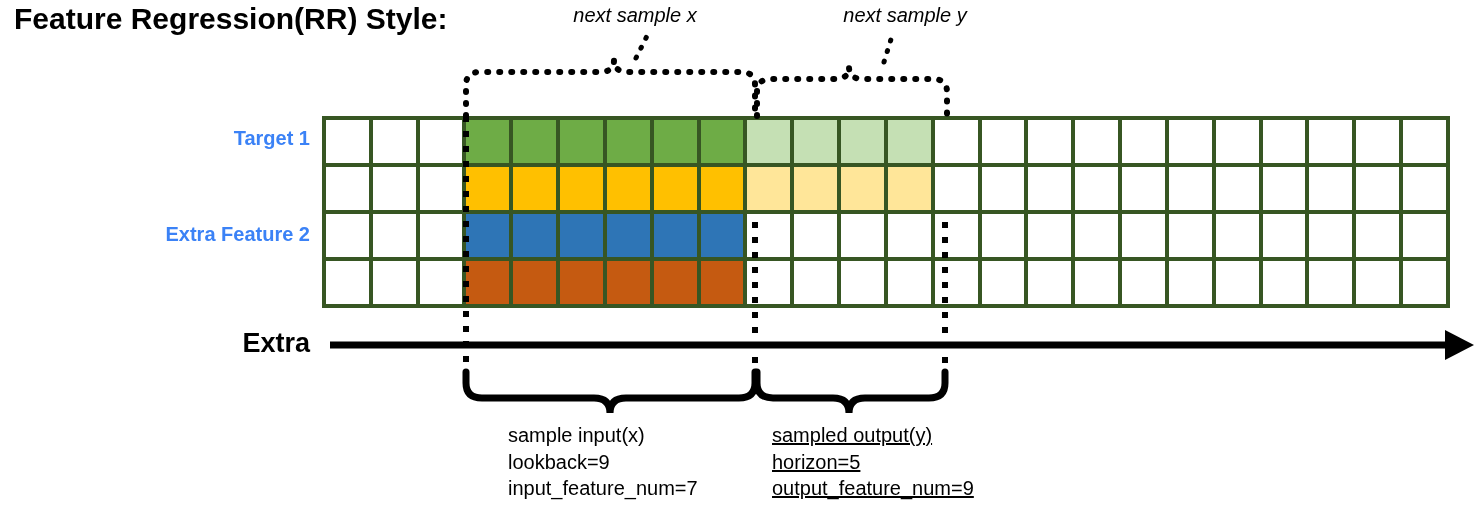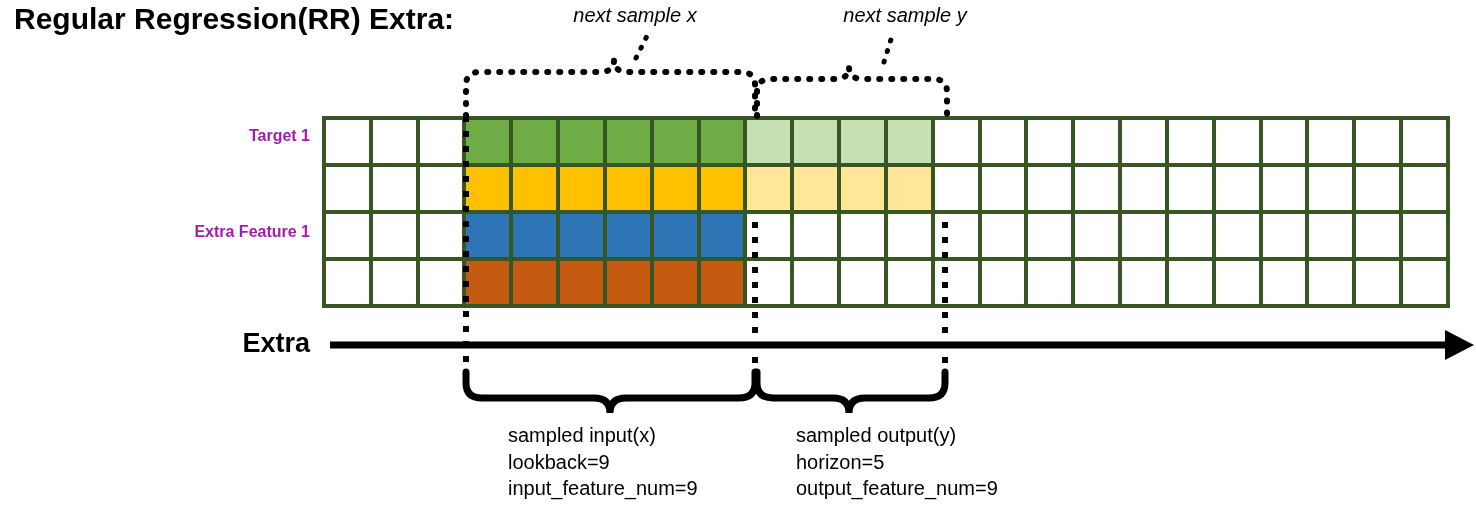--- a/index.html
+++ b/index.html
@@ -16,21 +16,21 @@
   
   #title{
     left:14px;top:2px;
     font-size:30px;font-weight:700;color:#000;
     letter-spacing:0px;white-space:nowrap;
   }
 
   
   .row-label{
     right:0;width:260px;text-align:right;
-    font-size:16px;font-weight:700;color:#a21caf;
+    font-size:20px;font-weight:700;color:#3b82f6;
     white-space:nowrap;line-height:1;
   }
   #labels{left:48px;top:0;width:262px;height:516px;}
 
   
   #grid{
     left:322px;top:116px;
     width:1128px;height:192px;
     background:#375623;
     display:grid;
@@ -55,34 +55,34 @@
   }
   #lbl-next-x{left:490px;top:4px;width:290px;}
   #lbl-next-y{left:760px;top:4px;width:290px;}
 
   
   .note{
     font-size:20px;font-weight:400;color:#000;line-height:1.33;
     white-space:nowrap;
   }
   #note-input{left:508px;top:422px;}
-  #note-output{left:796px;top:422px;}
+  #note-output{left:772px;top:422px;text-decoration:underline;}
 
   svg.overlay{position:absolute;left:0;top:0;width:1476px;height:516px;pointer-events:none;}
 </style>
 </head>
 <body>
 
 <div id="stage">
 
-  <div class="abs" id="title">Regular Regression(RR) Extra:</div>
+  <div class="abs" id="title">Feature Regression(RR) Style:</div>
 
   <div class="abs" id="labels">
     <div class="abs row-label" style="top:128px;">Target 1</div>
-    <div class="abs row-label" style="top:224px;">Extra Feature 1</div>
+    <div class="abs row-label" style="top:224px;">Extra Feature 2</div>
   </div>
 
   <div class="abs" id="grid">
       <div class="cell" style="background: rgb(255, 255, 255);"></div>
       <div class="cell" style="background: rgb(255, 255, 255);"></div>
       <div class="cell" style="background: rgb(255, 255, 255);"></div>
       <div class="cell" style="background: rgb(110, 172, 70);"></div>
       <div class="cell" style="background: rgb(110, 172, 70);"></div>
       <div class="cell" style="background: rgb(110, 172, 70);"></div>
       <div class="cell" style="background: rgb(110, 172, 70);"></div>
@@ -176,23 +176,23 @@
       <div class="cell" style="background: rgb(255, 255, 255);"></div>
       <div class="cell" style="background: rgb(255, 255, 255);"></div>
     </div>
 
   <div class="abs" id="time-label">Extra</div>
 
   <div class="abs top-label" id="lbl-next-y">next sample y</div>
   <div class="abs top-label" id="lbl-next-x">next sample x</div>
 
   <div class="abs note" id="note-input">
-    <div>sampled input(x)</div>
+    <div>sample input(x)</div>
     <div>lookback=9</div>
-    <div>input_feature_num=9</div>
+    <div>input_feature_num=7</div>
   </div>
 
   <div class="abs note" id="note-output">
     <div>sampled output(y)</div>
     <div>horizon=5</div>
     <div>output_feature_num=9</div>
   </div>
 
   <svg class="overlay" viewBox="0 0 1476 516">
 

